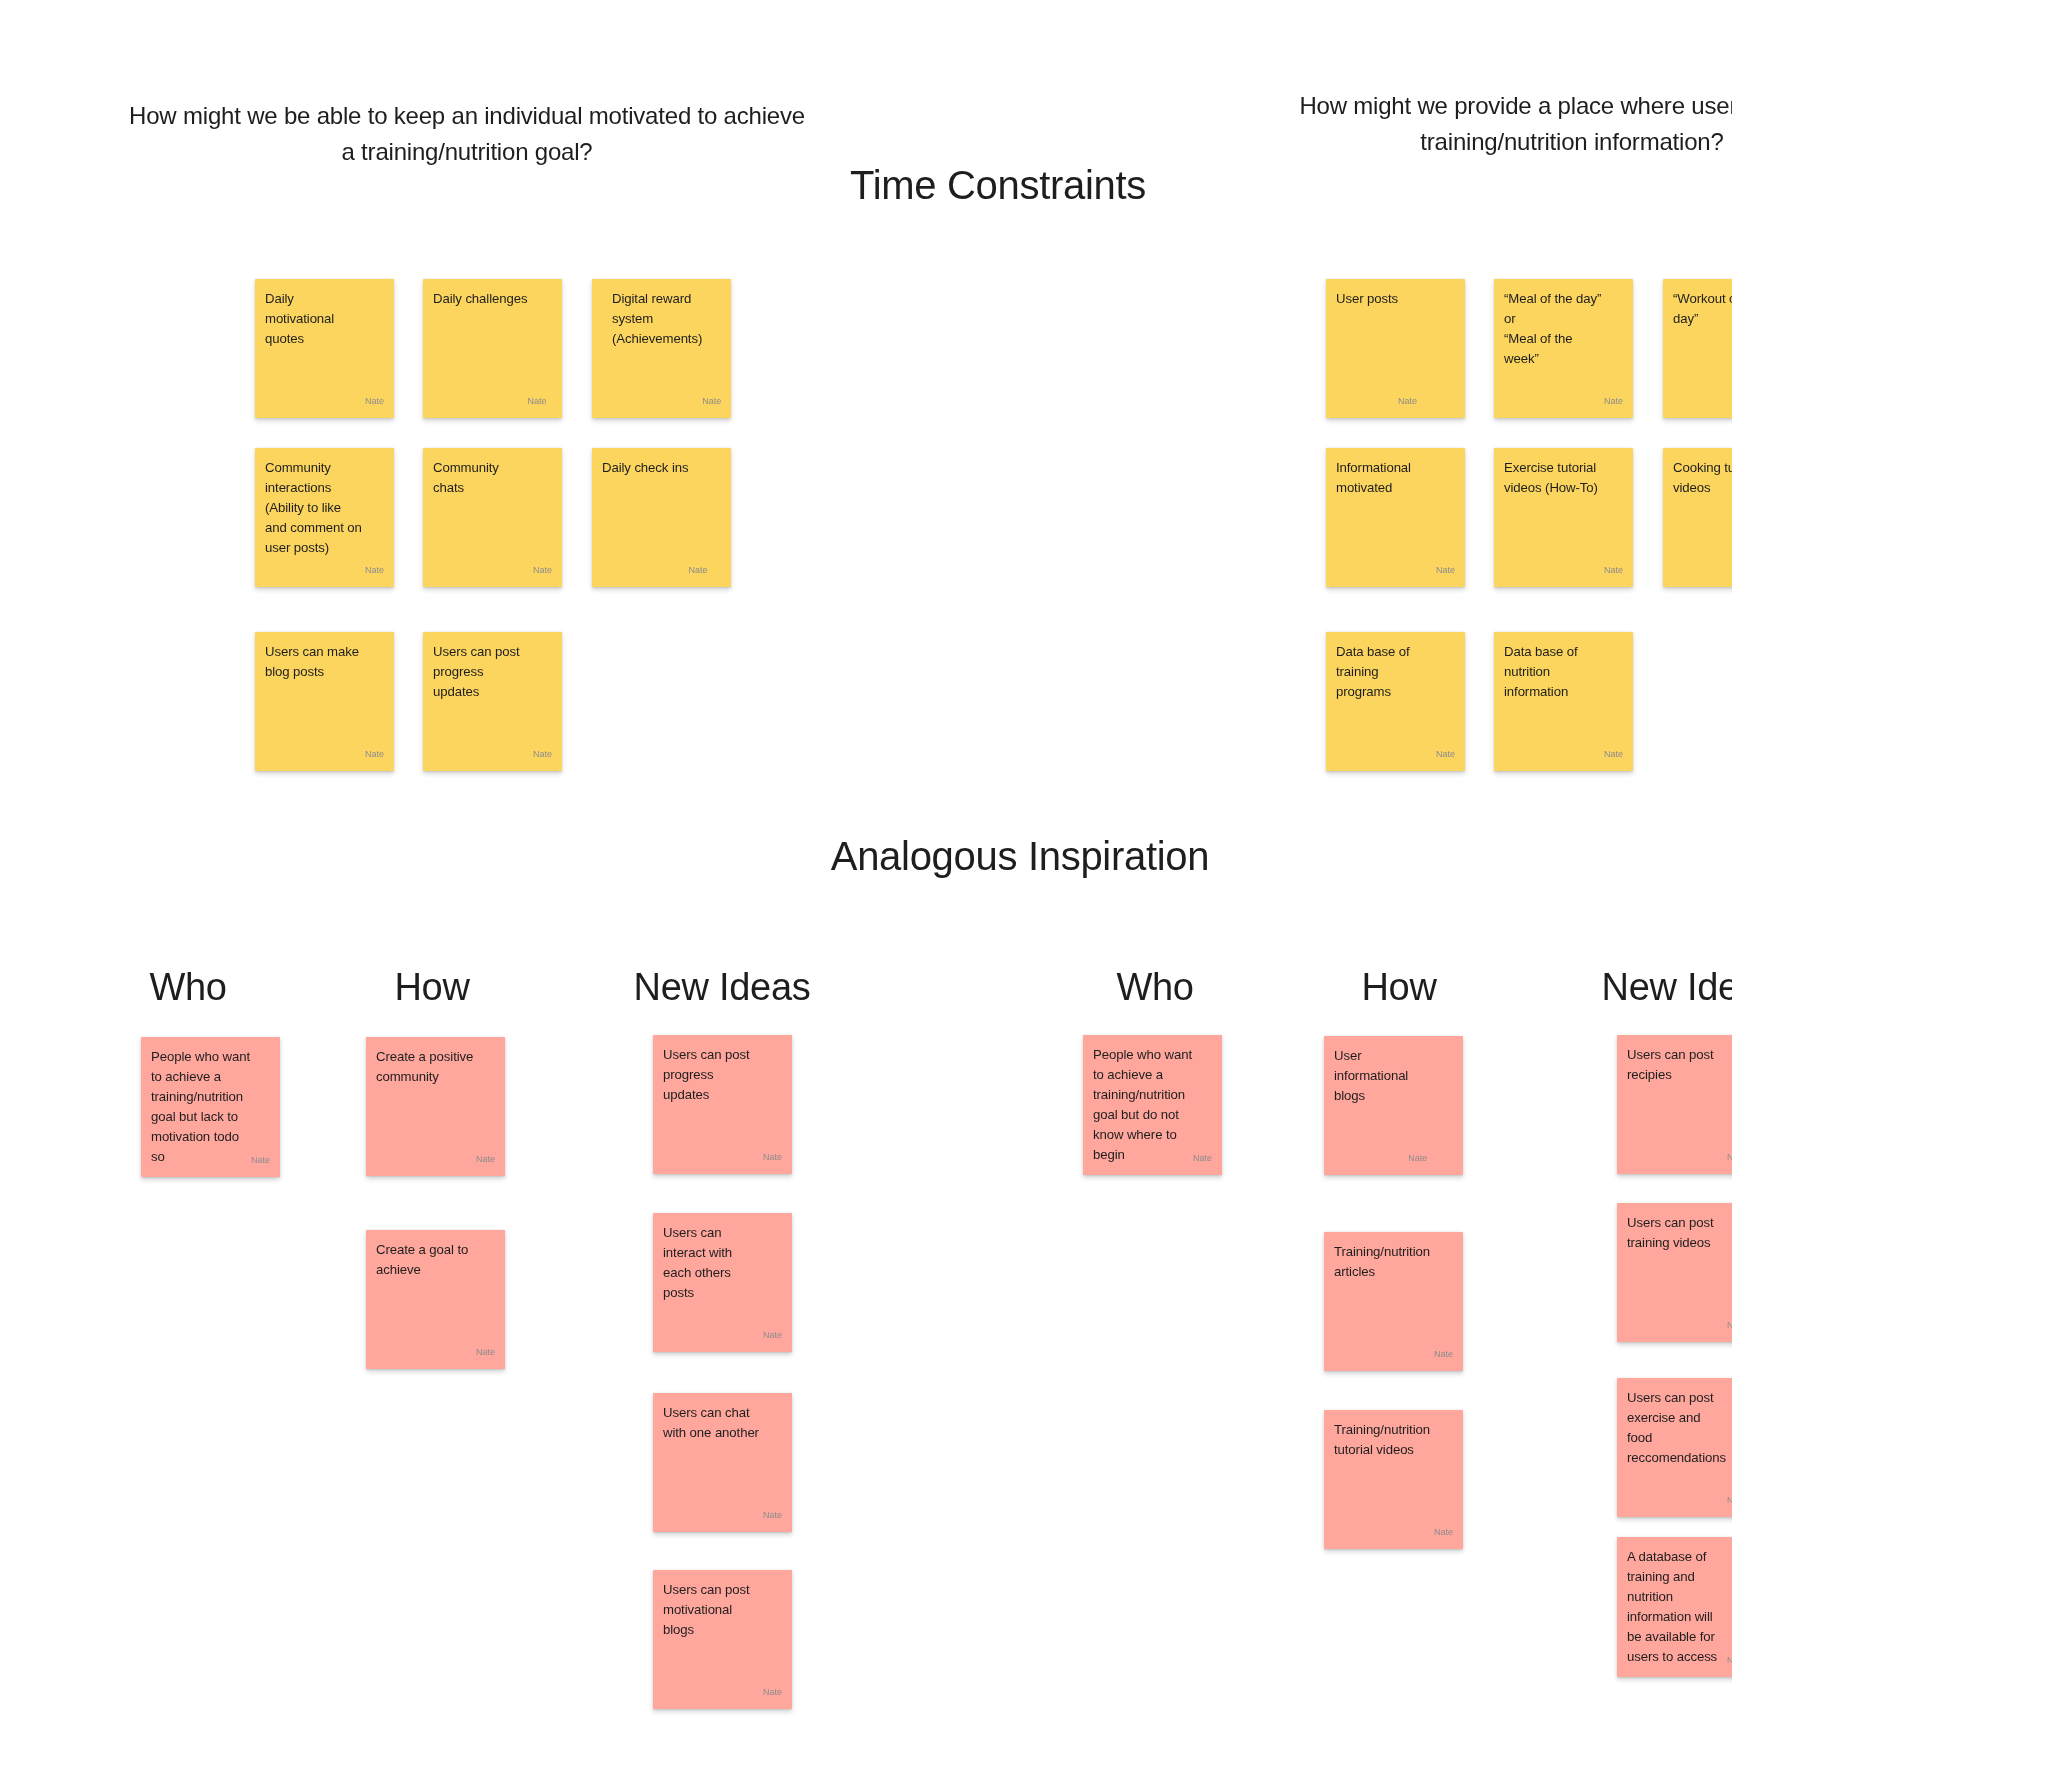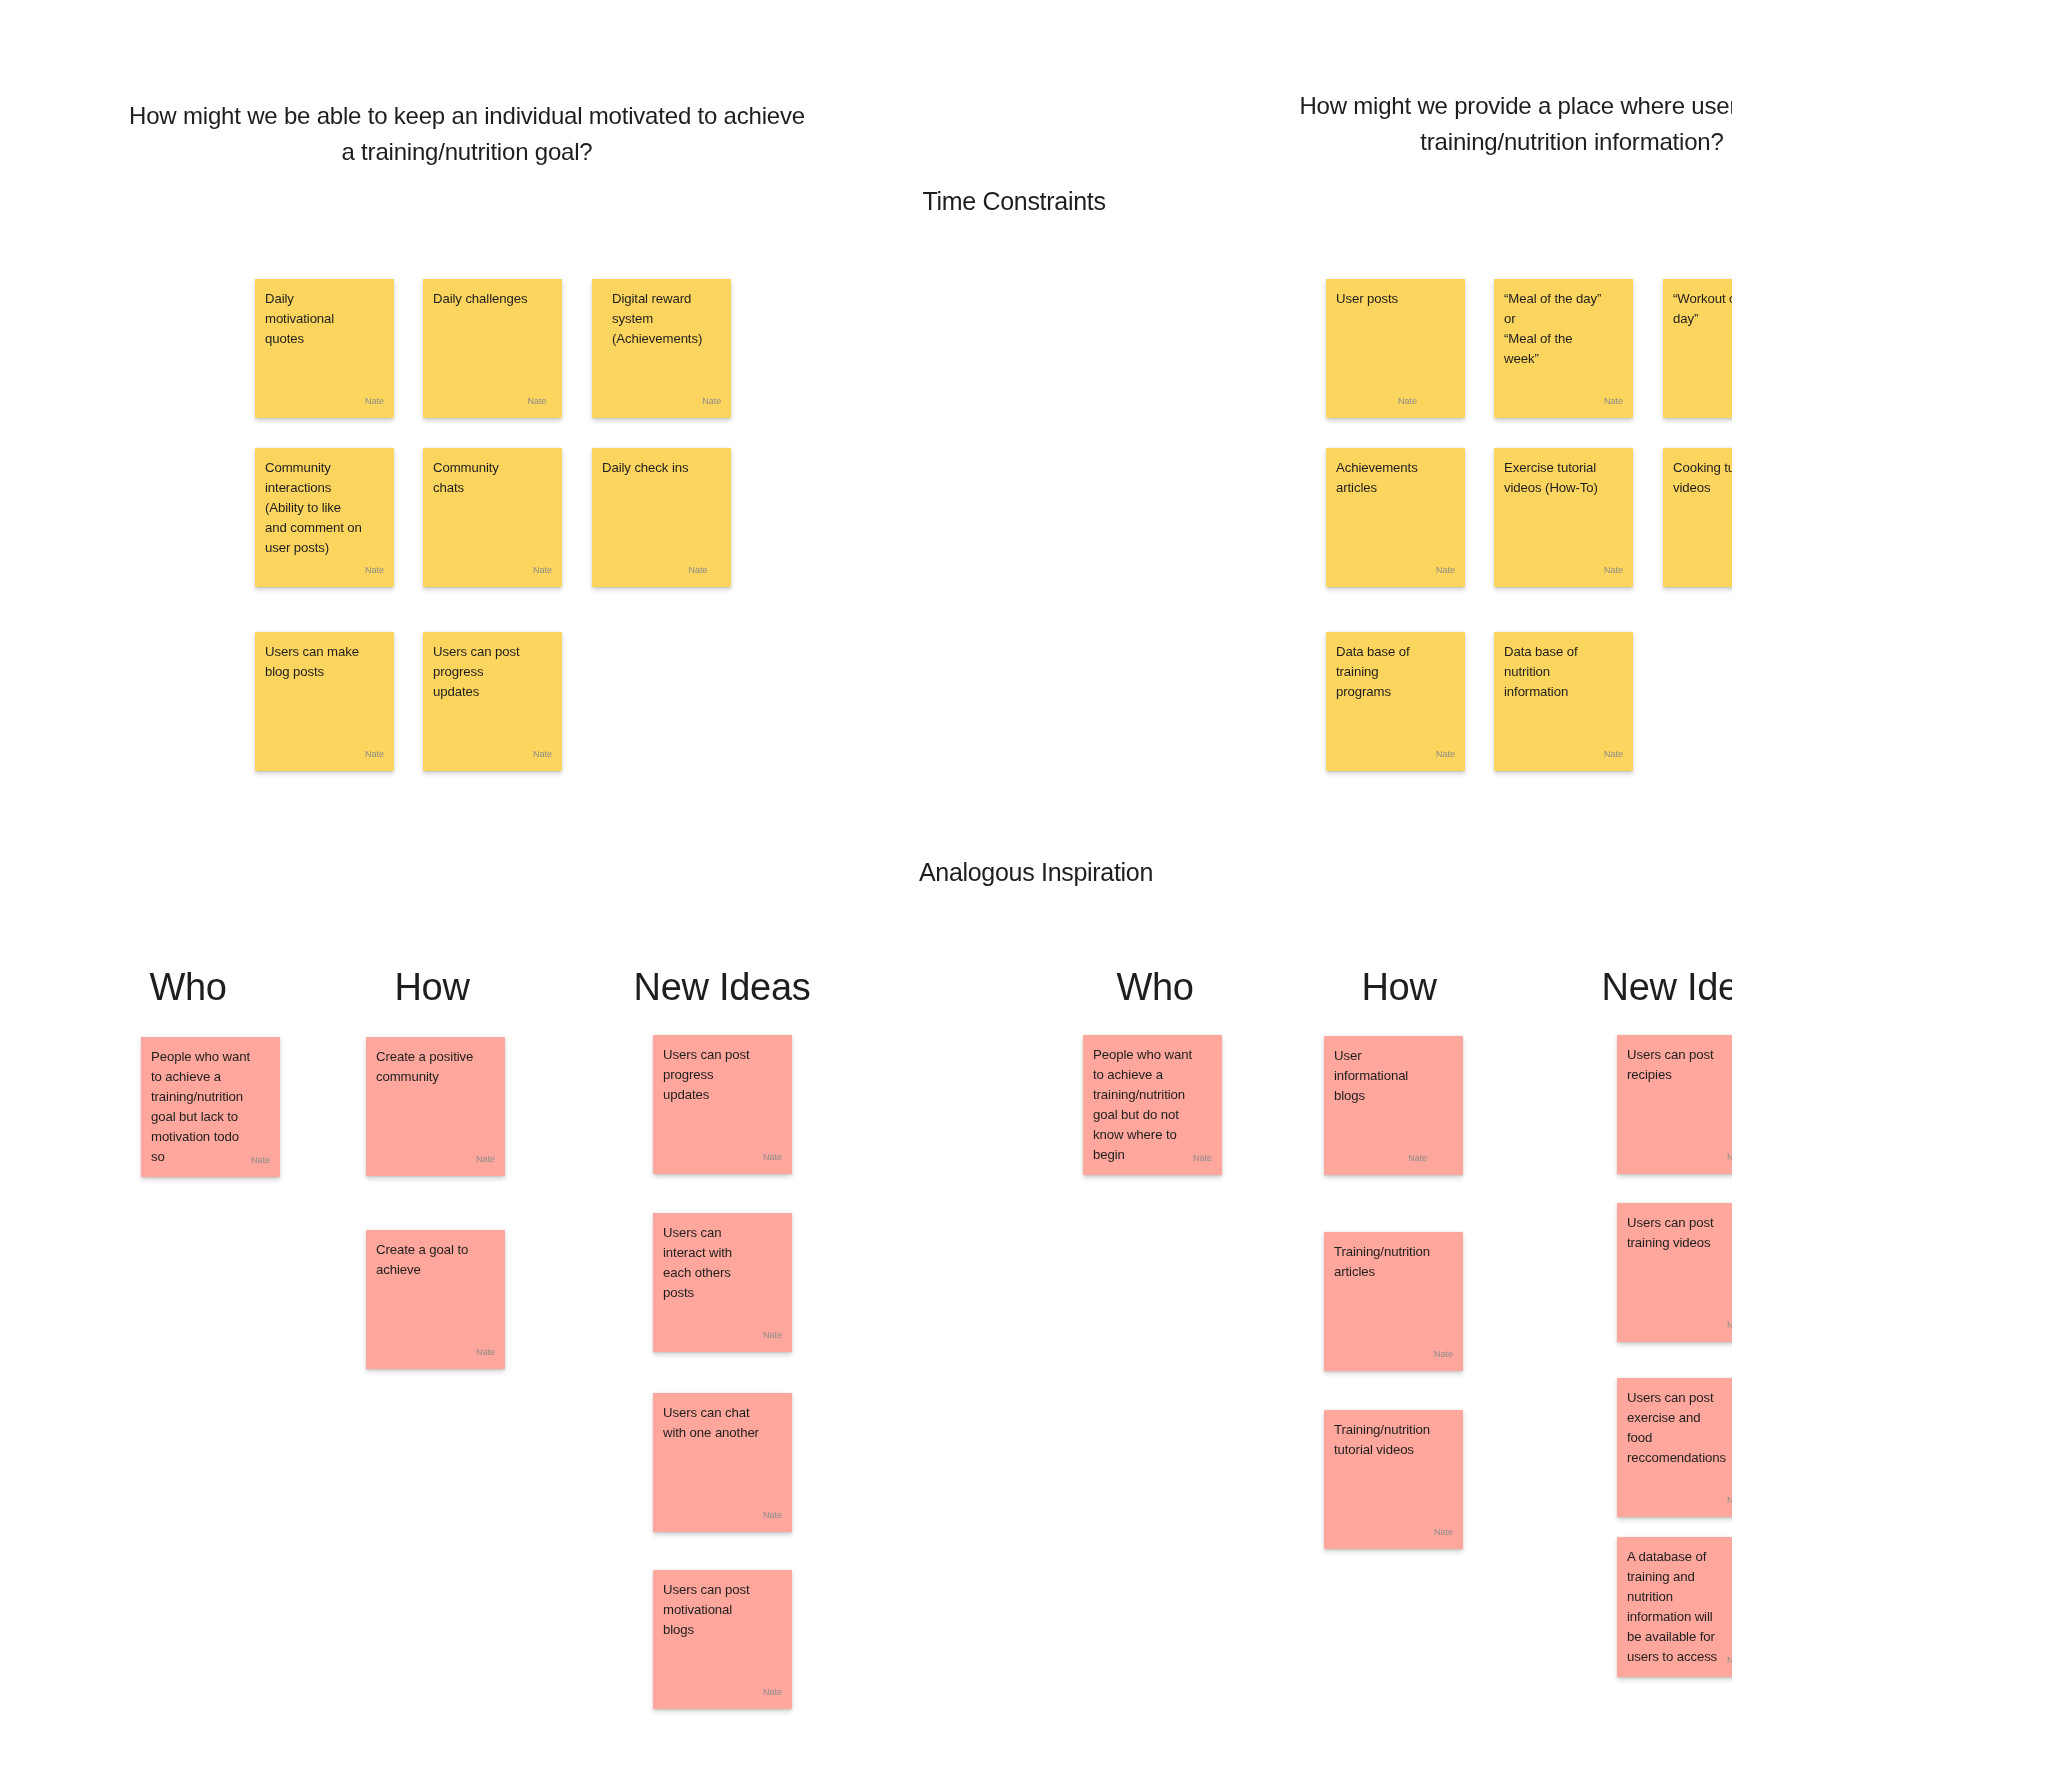--- a/index.html
+++ b/index.html
@@ -29,23 +29,23 @@
     font-size:24px;
     line-height:36px;
     letter-spacing:-0.2px;
     color:var(--text);
     white-space:pre-line;
   }
   .q-left{left:128px;top:98px;}
   .q-right{left:1233px;top:88px;}
   .section-title{
     position:absolute;
-    margin:16px;
+    margin:0;
     transform:translateX(-50%);
-    font-size:25px;
+    font-size:40px;
     line-height:43px;
     font-weight:500;
     letter-spacing:-0.3px;
     white-space:nowrap;
     color:var(--text);
   }
   .t-tc{left:998px;top:164px;}
   .t-ai{left:1020px;top:835px;}
   .col-label{
     position:absolute;
@@ -148,21 +148,21 @@
       <div class="note-text">“Meal of the day”
 or
 “Meal of the week”</div>
       <div class="note-author">Nate</div>
     </div>
     <div class="note note--yellow" style="left: 1663px; top: 279px;">
       <div class="note-text">“Workout of the day”</div>
       <div class="note-author">Nate</div>
     </div>
     <div class="note note--yellow" style="left: 1326px; top: 448px;">
-      <div class="note-text">Achievements articles</div>
+      <div class="note-text">Informational motivated</div>
       <div class="note-author">Nate</div>
     </div>
     <div class="note note--yellow" style="left: 1494px; top: 448px;">
       <div class="note-text">Exercise tutorial videos (How-To)</div>
       <div class="note-author">Nate</div>
     </div>
     <div class="note note--yellow" style="left: 1663px; top: 448px;">
       <div class="note-text">Cooking tutorial videos</div>
       <div class="note-author">Nate</div>
     </div>

